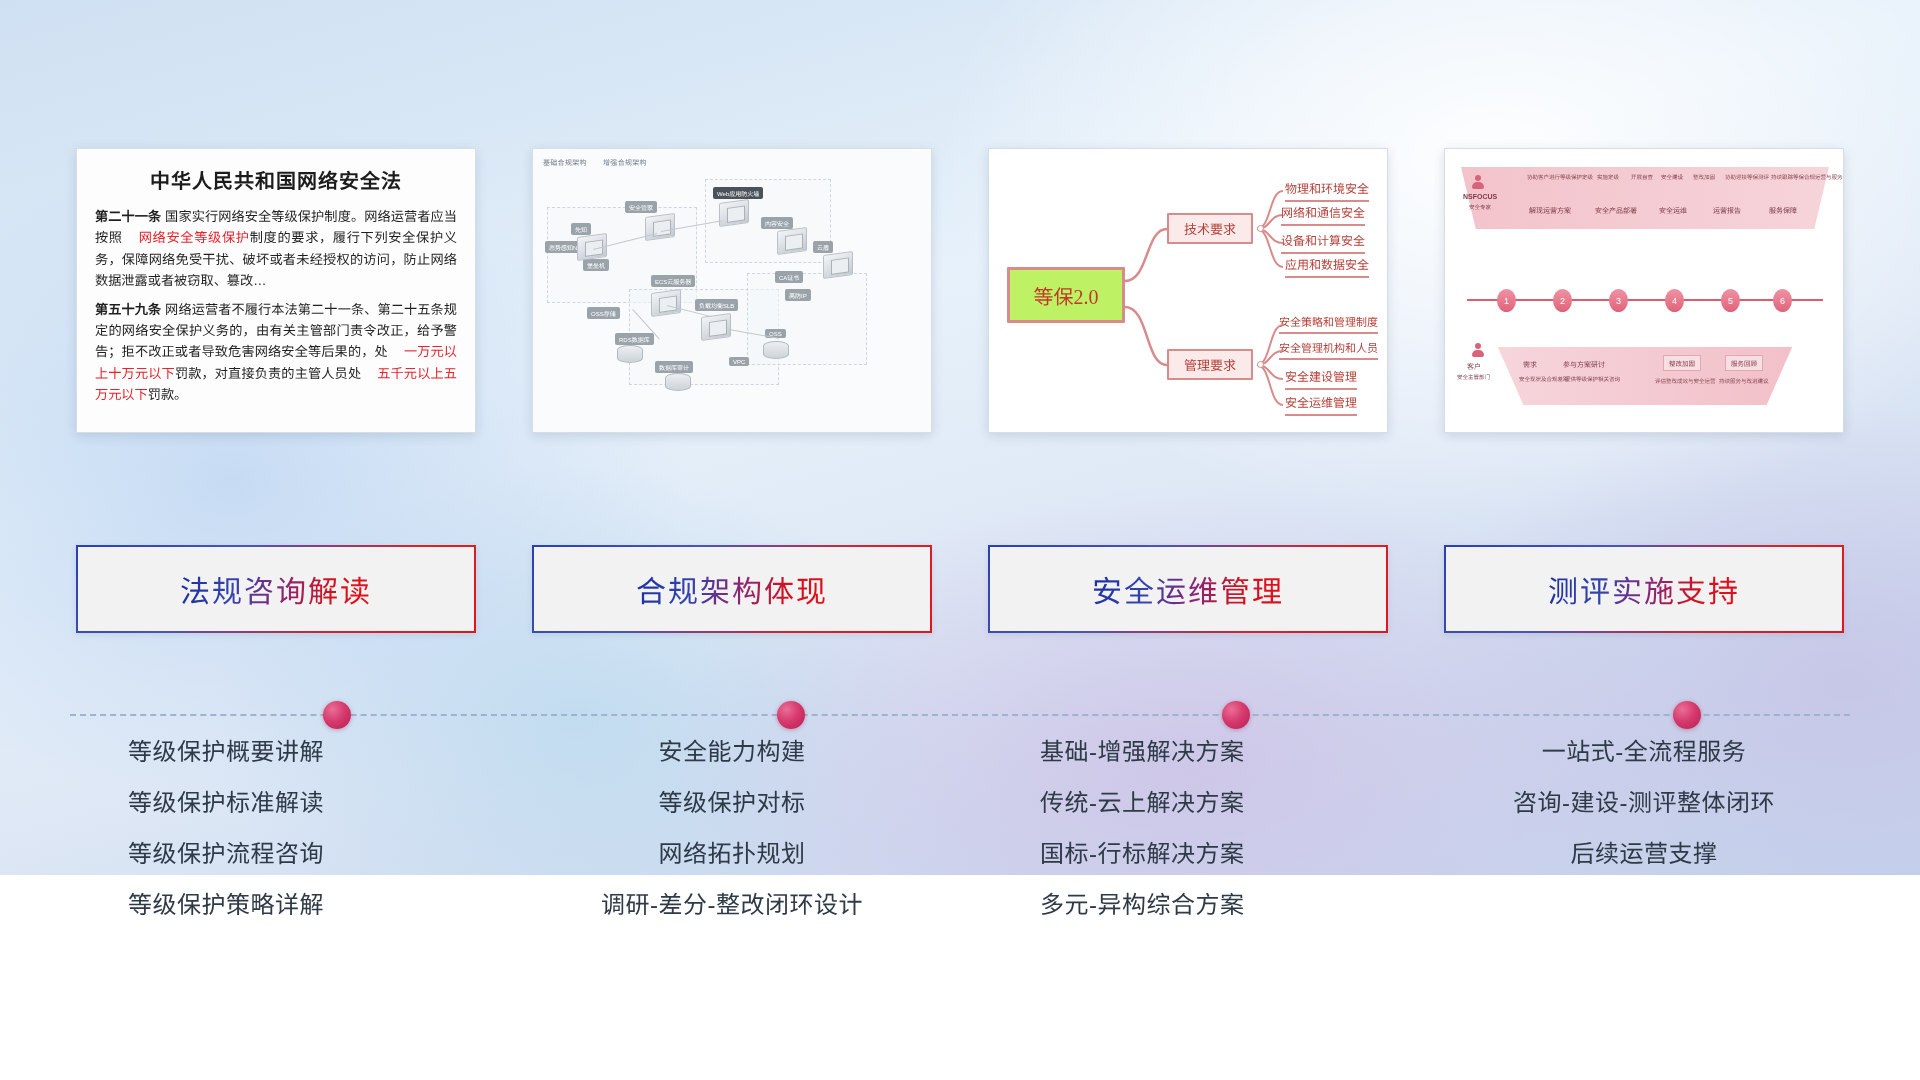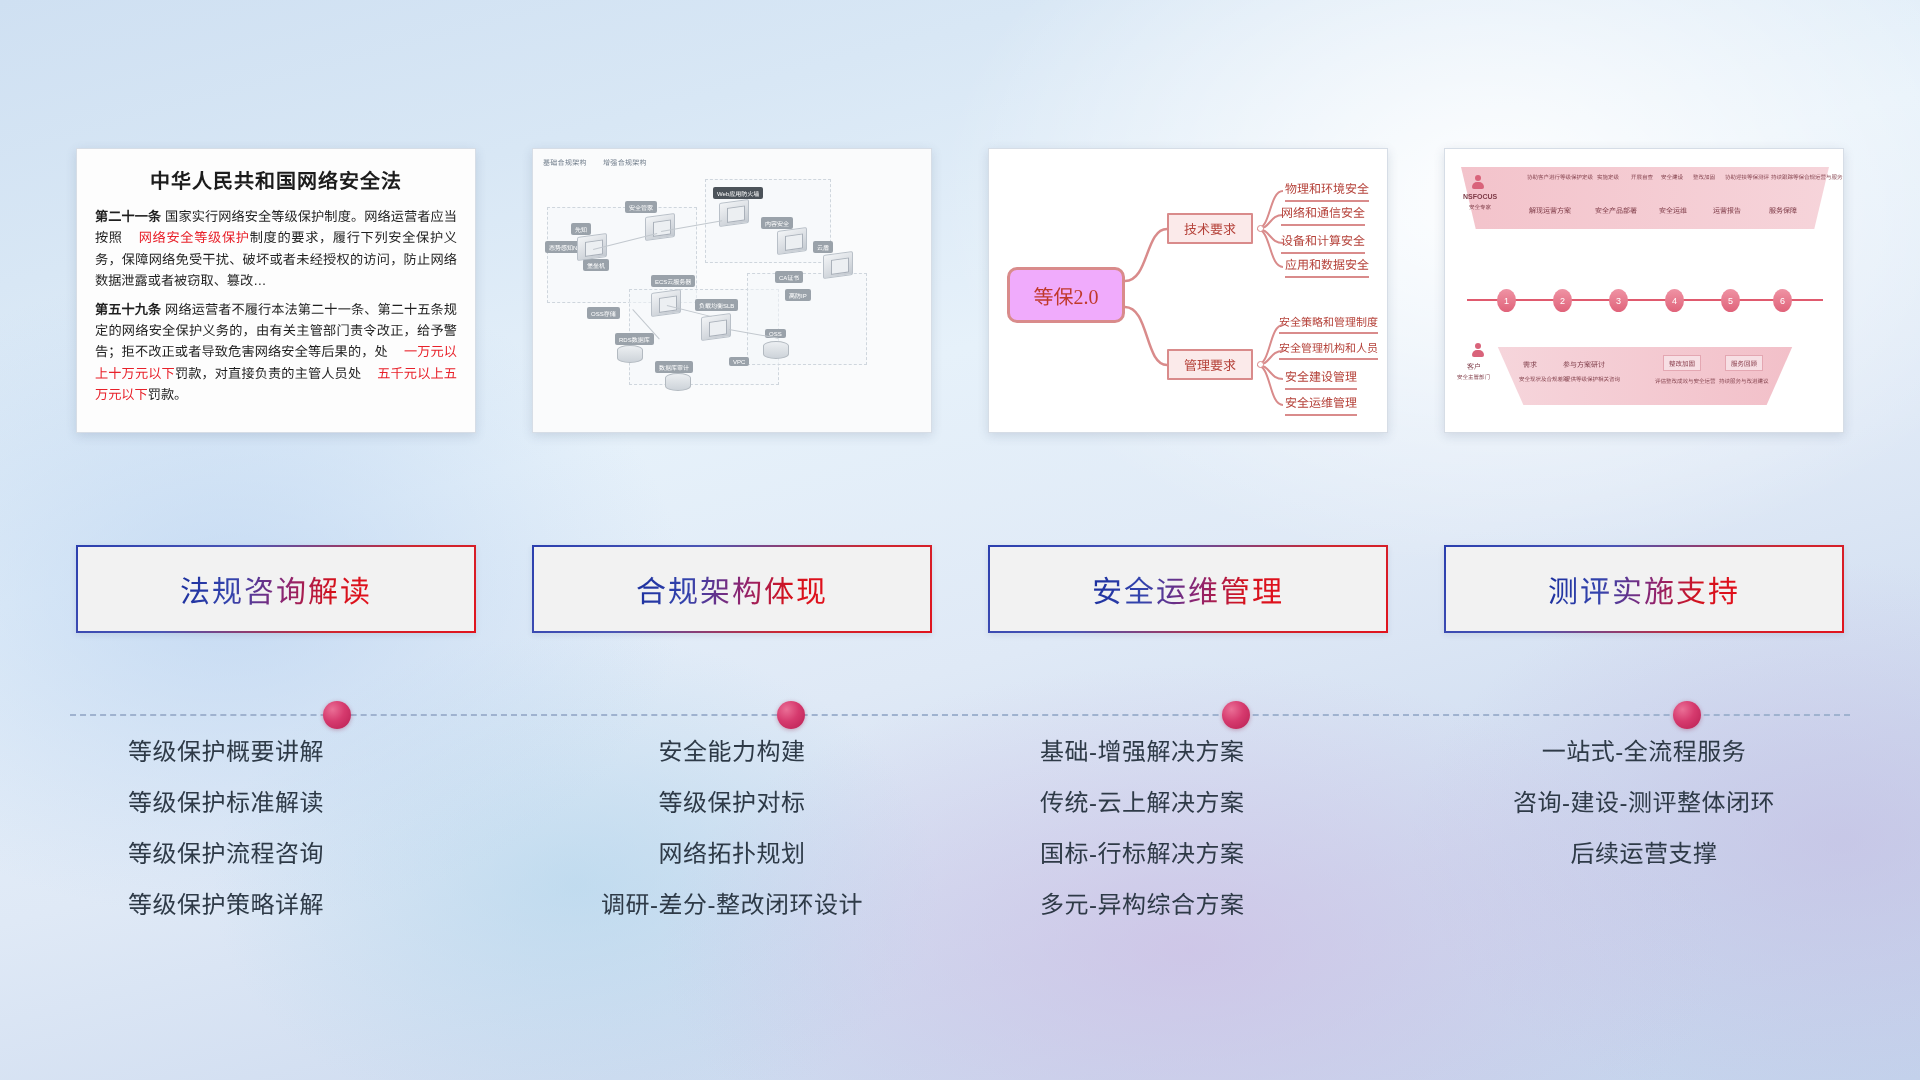--- a/index.html
+++ b/index.html
@@ -8,21 +8,21 @@
   html, body {
     width: 1920px;
     height: 1080px;
     overflow: hidden;
     font-family: "Liberation Sans", "DejaVu Sans", sans-serif;
   }
 
   #stage {
     position: relative;
     width: 1920px;
-    height: 1080px;
+    height: 875px;
     background:
       radial-gradient(ellipse 900px 600px at 78% 18%, rgba(255,255,255,0.92) 0%, rgba(255,255,255,0.0) 62%),
       radial-gradient(ellipse 700px 500px at 12% 55%, rgba(185,210,240,0.70) 0%, rgba(185,210,240,0) 65%),
       radial-gradient(ellipse 780px 420px at 62% 88%, rgba(206,190,228,0.70) 0%, rgba(206,190,228,0) 68%),
       radial-gradient(ellipse 620px 400px at 96% 78%, rgba(196,188,226,0.62) 0%, rgba(196,188,226,0) 70%),
       radial-gradient(ellipse 520px 360px at 30% 82%, rgba(178,214,236,0.62) 0%, rgba(178,214,236,0) 70%),
       linear-gradient(165deg, #cfe0f2 0%, #d8e7f5 18%, #e6f1fa 38%, #dfe9f6 58%, #cfdcf0 78%, #c3d3ec 100%);
   }
 
   
@@ -117,23 +117,23 @@
     border: 1px solid #b3bac1;
     border-radius: 50% / 28%;
   }
 
   
   .mind-card { background: #ffffff; }
   .mm-root {
     position: absolute;
     left: 18px; top: 118px;
     width: 118px; height: 56px;
-    background: #f0abfc;
+    background: #bef264;
     border: 3px solid #d98b8b;
-    border-radius: 10px;
+    border-radius: 1px;
     display: flex; align-items: center; justify-content: center;
     font-size: 20px;
     color: #c0392b;
     font-family: "Liberation Serif", "DejaVu Serif", serif;
   }
   .mm-branch {
     position: absolute;
     width: 86px; height: 31px;
     background: #fbeaea;
     border: 2px solid #d98b8b;

